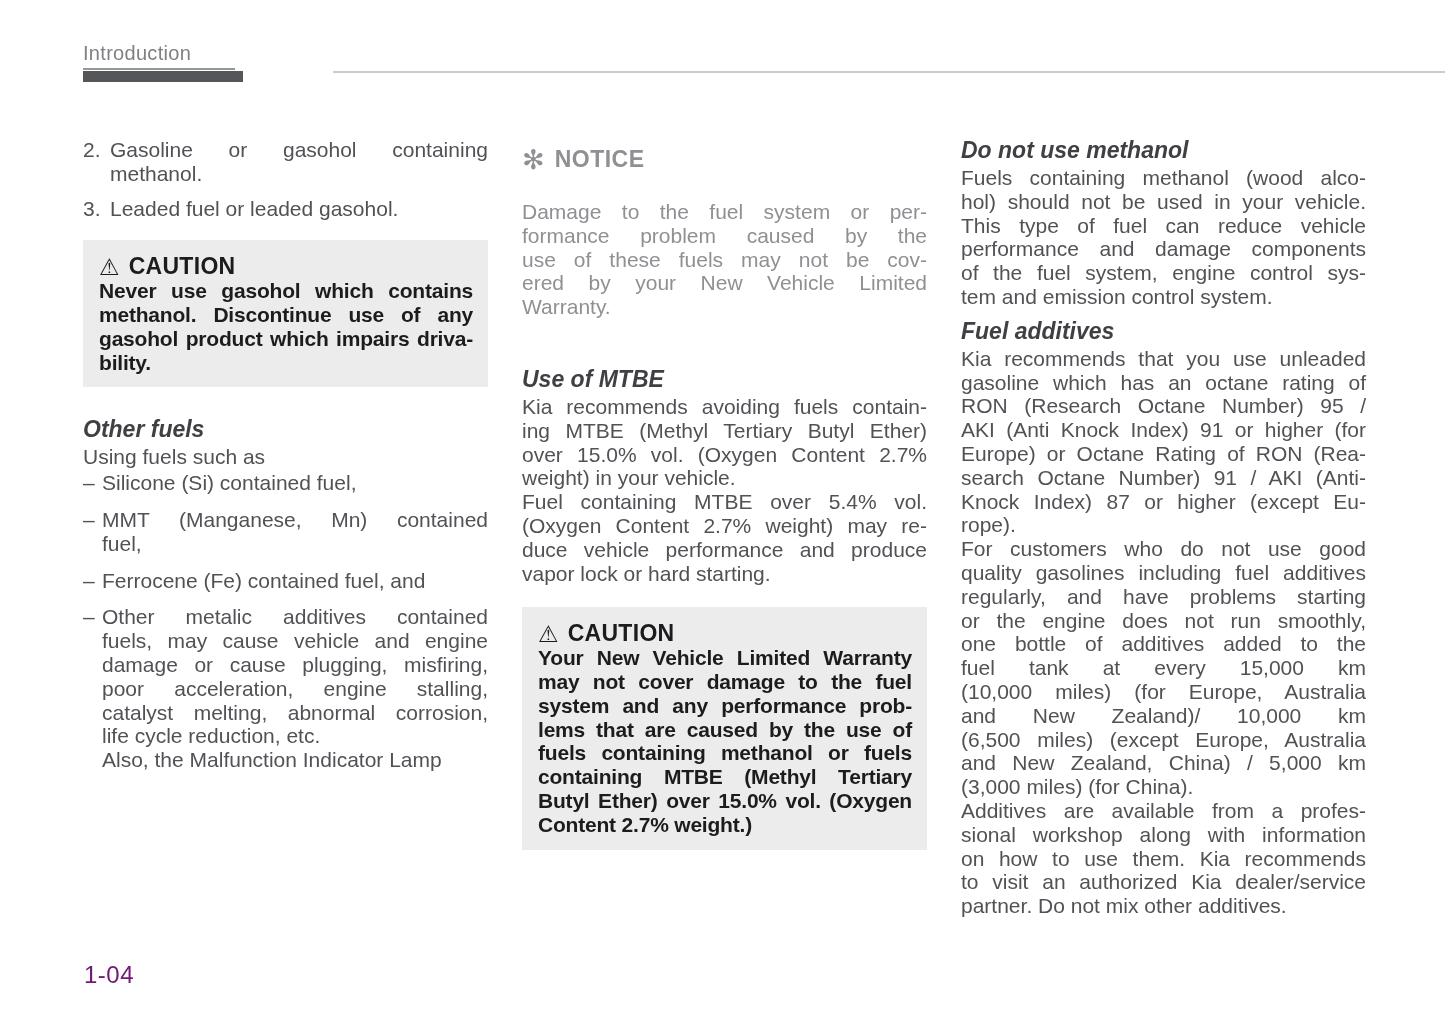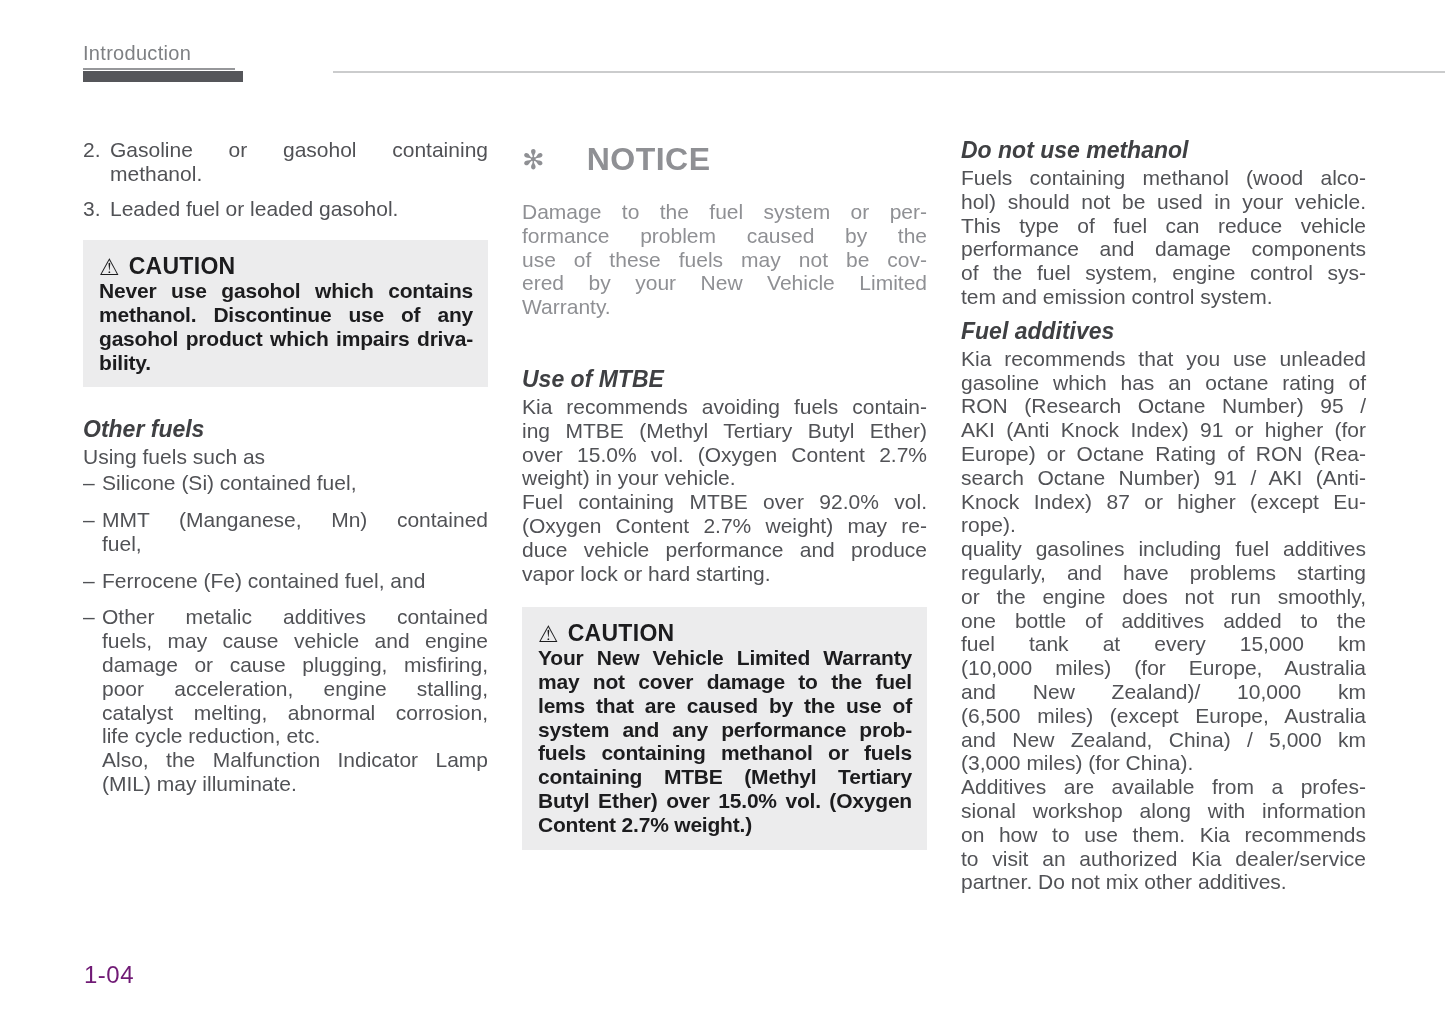--- a/index.html
+++ b/index.html
@@ -37,21 +37,21 @@
   
   .graybox { background:#ececed; padding:15px 15px 13px 16px; margin-top:20px; }
   .cautionhead { display:flex; align-items:center; gap:9px; color:#1c1c1e; }
   .cicon { font-size:23px; line-height:1; font-family:"DejaVu Sans",sans-serif; }
   .ctitle { font-size:23px; font-weight:bold; letter-spacing:.3px; }
   .cbody { color:#1c1c1e; font-weight:bold; letter-spacing:-0.2px; }
   .graybox.second { margin-top:22px; }
   
   .noticehead { display:flex; align-items:center; gap:10px; color:#8f9094; margin-top:8px; }
   .nicon { font-size:27px; line-height:1; font-family:"DejaVu Sans",sans-serif; }
-  .ntitle { font-size:32px; font-weight:bold; letter-spacing:.5px;margin-left:32px; }
+  .ntitle { font-size:23px; font-weight:bold; letter-spacing:.5px; }
   .nbody { margin-top:27px; color:#8f9094; }
   
   .sechead {
     font-size:23px; font-weight:bold; font-style:italic;
     color:#3f4043; margin:0 0 3px 0; line-height:25px;
   }
   .sechead.mt30 { margin-top:30px; }
   .sechead.mt48 { margin-top:48px; }
   .sechead.mt22 { margin-top:10px; }
   
@@ -148,21 +148,20 @@
               <div class="para">
                 <div class="line">Other metalic additives contained</div>
                 <div class="line">fuels, may cause vehicle and engine</div>
                 <div class="line">damage or cause plugging, misfiring,</div>
                 <div class="line">poor acceleration, engine stalling,</div>
                 <div class="line">catalyst melting, abnormal corrosion,</div>
                 <div class="line">life cycle reduction, etc.</div>
               </div>
               <div class="para">
                 <div class="line">Also, the Malfunction Indicator Lamp</div>
-                <div class="line">(MIL) may illuminate.</div>
               </div>
             </div>
         </li>
       </ul>
     </section>
 
     <section class="col">
       <div class="noticehead">
         <span class="nicon">✻</span>
         <span class="ntitle">NOTICE</span>
@@ -179,38 +178,38 @@
 
       <h2 class="sechead mt48">Use of MTBE</h2>
       <div>
           <div class="para">
             <div class="line">Kia recommends avoiding fuels contain-</div>
             <div class="line">ing MTBE (Methyl Tertiary Butyl Ether)</div>
             <div class="line">over 15.0% vol. (Oxygen Content 2.7%</div>
             <div class="line">weight) in your vehicle.</div>
           </div>
           <div class="para">
-            <div class="line">Fuel containing MTBE over 92.0% vol.</div>
+            <div class="line">Fuel containing MTBE over 5.4% vol.</div>
             <div class="line">(Oxygen Content 2.7% weight) may re-</div>
             <div class="line">duce vehicle performance and produce</div>
             <div class="line">vapor lock or hard starting.</div>
           </div>
         </div>
 
       <aside class="graybox second">
         <div class="cautionhead">
           <span class="cicon">⚠</span>
           <span class="ctitle">CAUTION</span>
         </div>
         <div class="cbody">
             <div class="para">
               <div class="line">Your New Vehicle Limited Warranty</div>
               <div class="line">may not cover damage to the fuel</div>
+              <div class="line">system and any performance prob-</div>
               <div class="line">lems that are caused by the use of</div>
-              <div class="line">system and any performance prob-</div>
               <div class="line">fuels containing methanol or fuels</div>
               <div class="line">containing MTBE (Methyl Tertiary</div>
               <div class="line">Butyl Ether) over 15.0% vol. (Oxygen</div>
               <div class="line">Content 2.7% weight.)</div>
             </div>
           </div>
       </aside>
     </section>
 
     <section class="col">
@@ -232,20 +231,21 @@
             <div class="line">Kia recommends that you use unleaded</div>
             <div class="line">gasoline which has an octane rating of</div>
             <div class="line">RON (Research Octane Number) 95 /</div>
             <div class="line">AKI (Anti Knock Index) 91 or higher (for</div>
             <div class="line">Europe) or Octane Rating of RON (Rea-</div>
             <div class="line">search Octane Number) 91 / AKI (Anti-</div>
             <div class="line">Knock Index) 87 or higher (except Eu-</div>
             <div class="line">rope).</div>
           </div>
           <div class="para">
+            <div class="line">For customers who do not use good</div>
             <div class="line">quality gasolines including fuel additives</div>
             <div class="line">regularly, and have problems starting</div>
             <div class="line">or the engine does not run smoothly,</div>
             <div class="line">one bottle of additives added to the</div>
             <div class="line">fuel tank at every 15,000 km</div>
             <div class="line">(10,000 miles) (for Europe, Australia</div>
             <div class="line">and New Zealand)/ 10,000 km</div>
             <div class="line">(6,500 miles) (except Europe, Australia</div>
             <div class="line">and New Zealand, China) / 5,000 km</div>
             <div class="line">(3,000 miles) (for China).</div>

